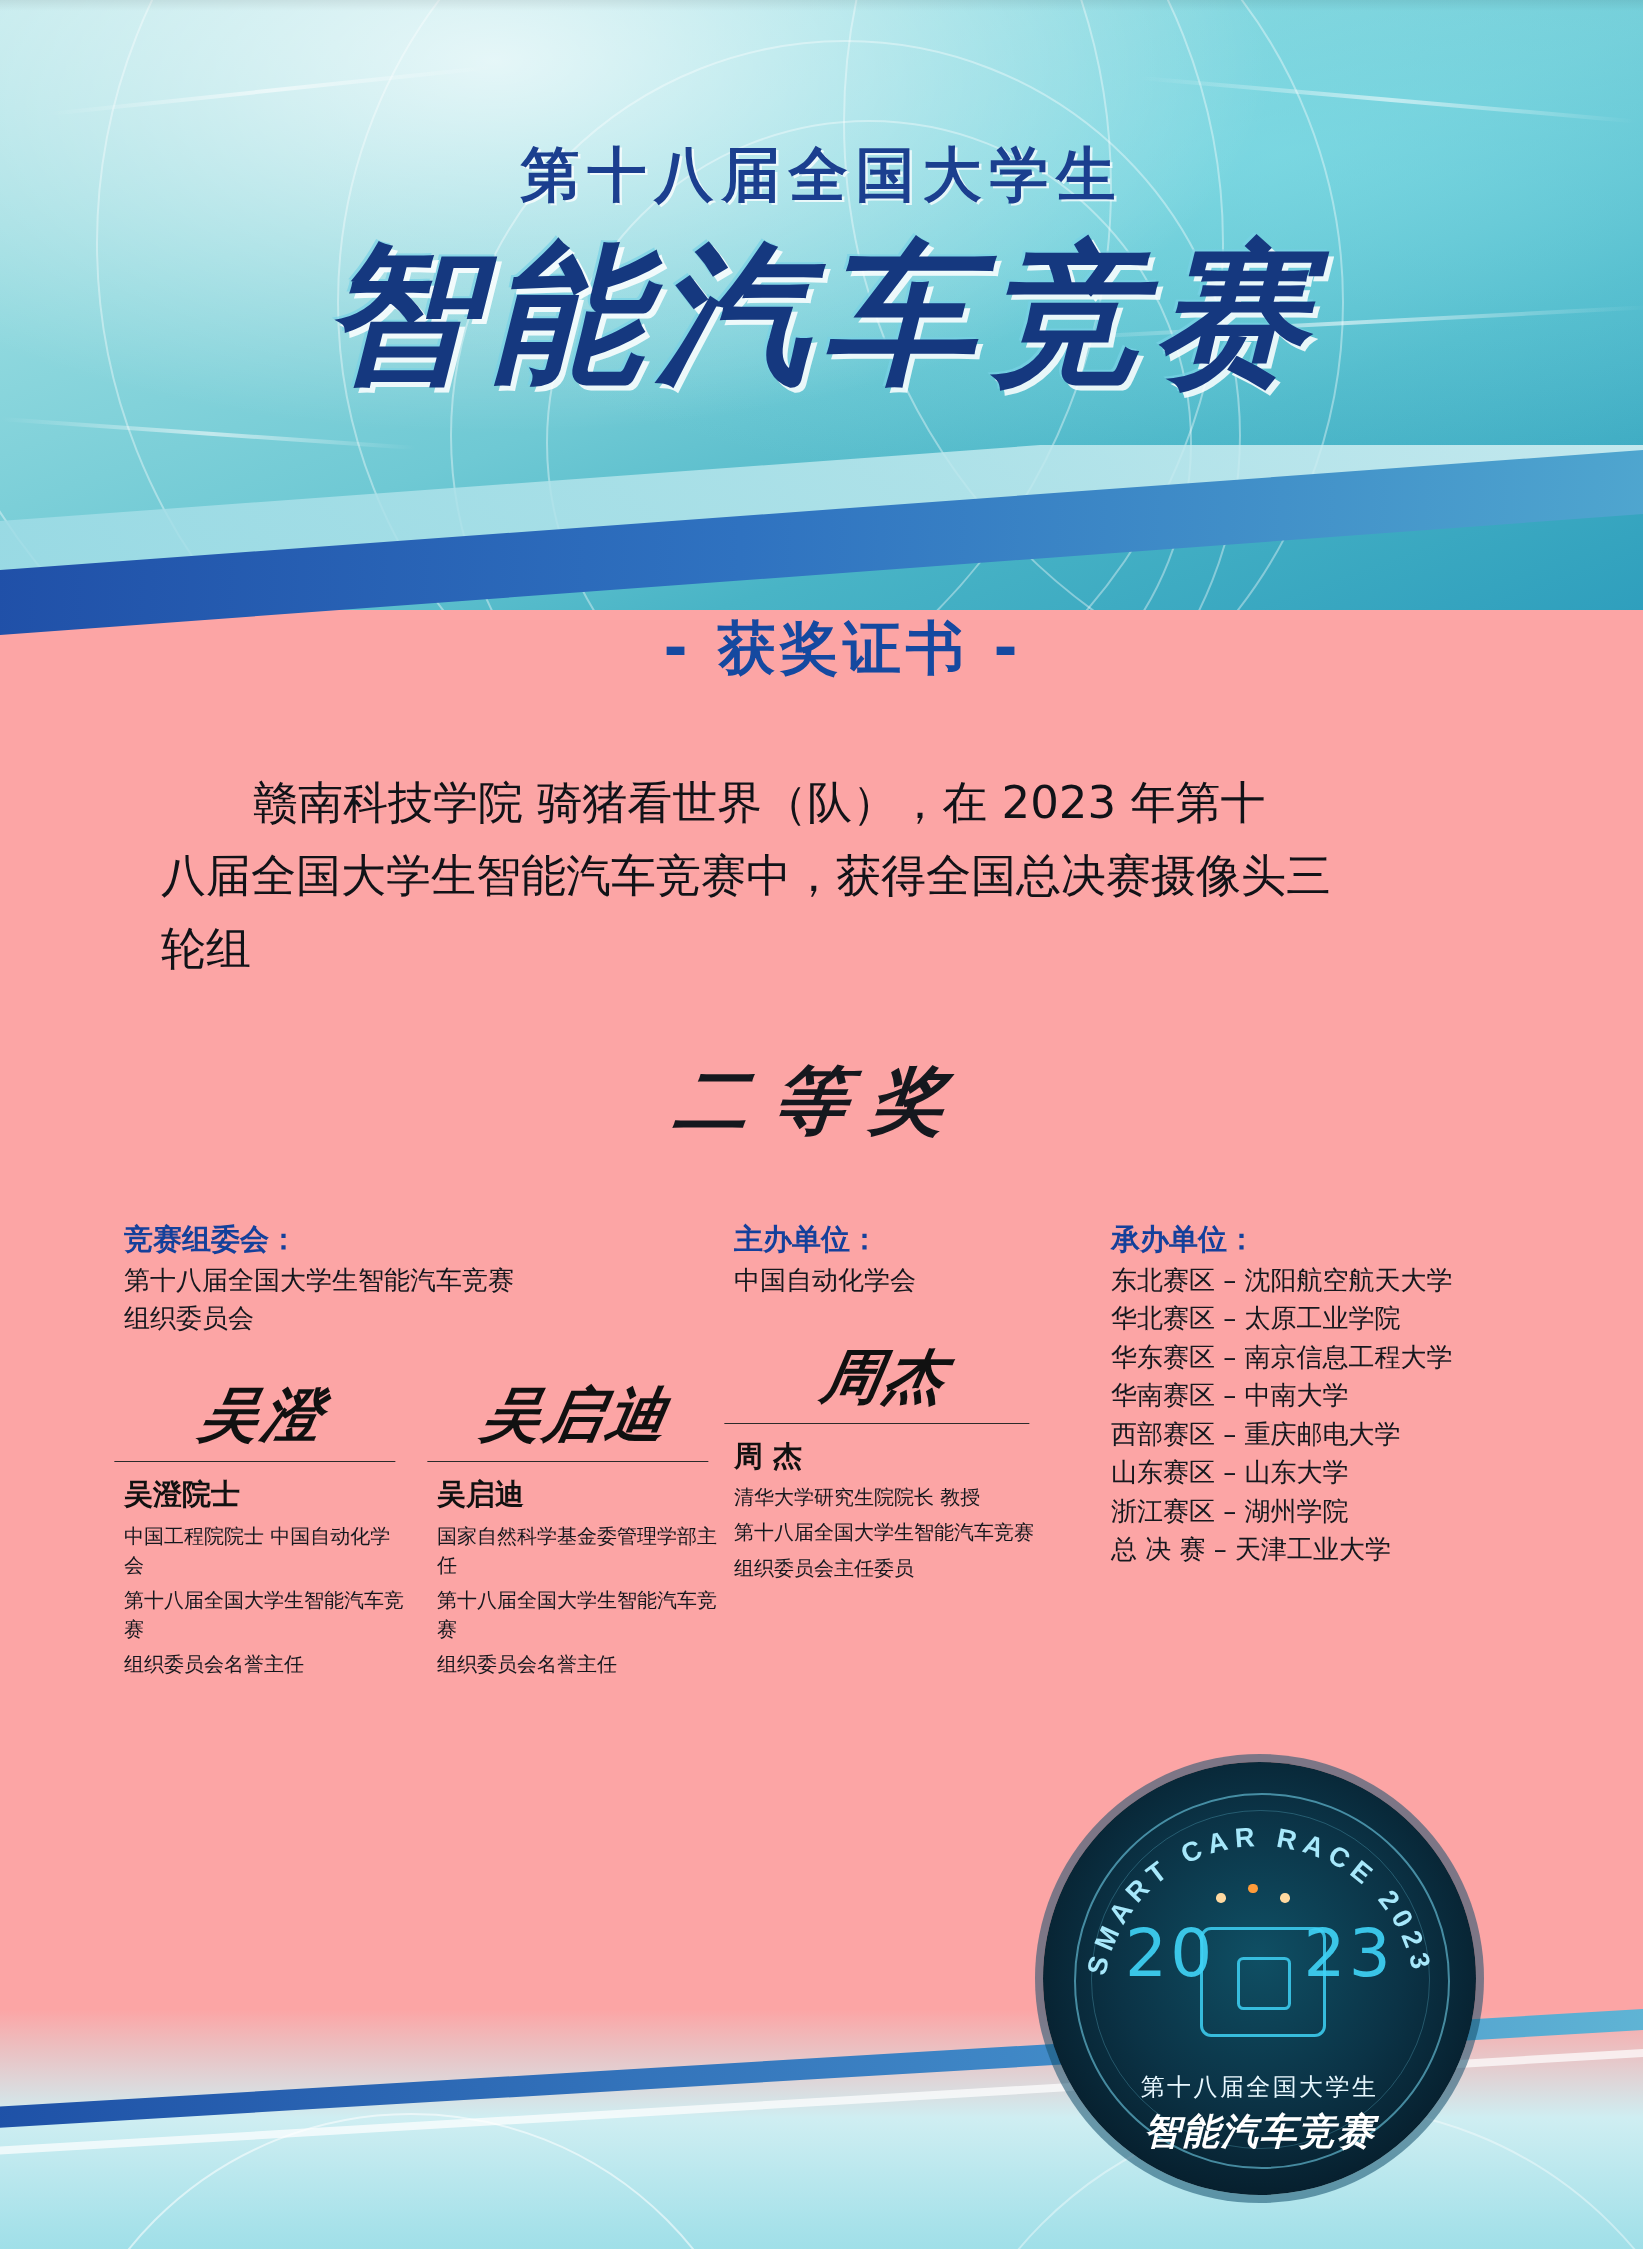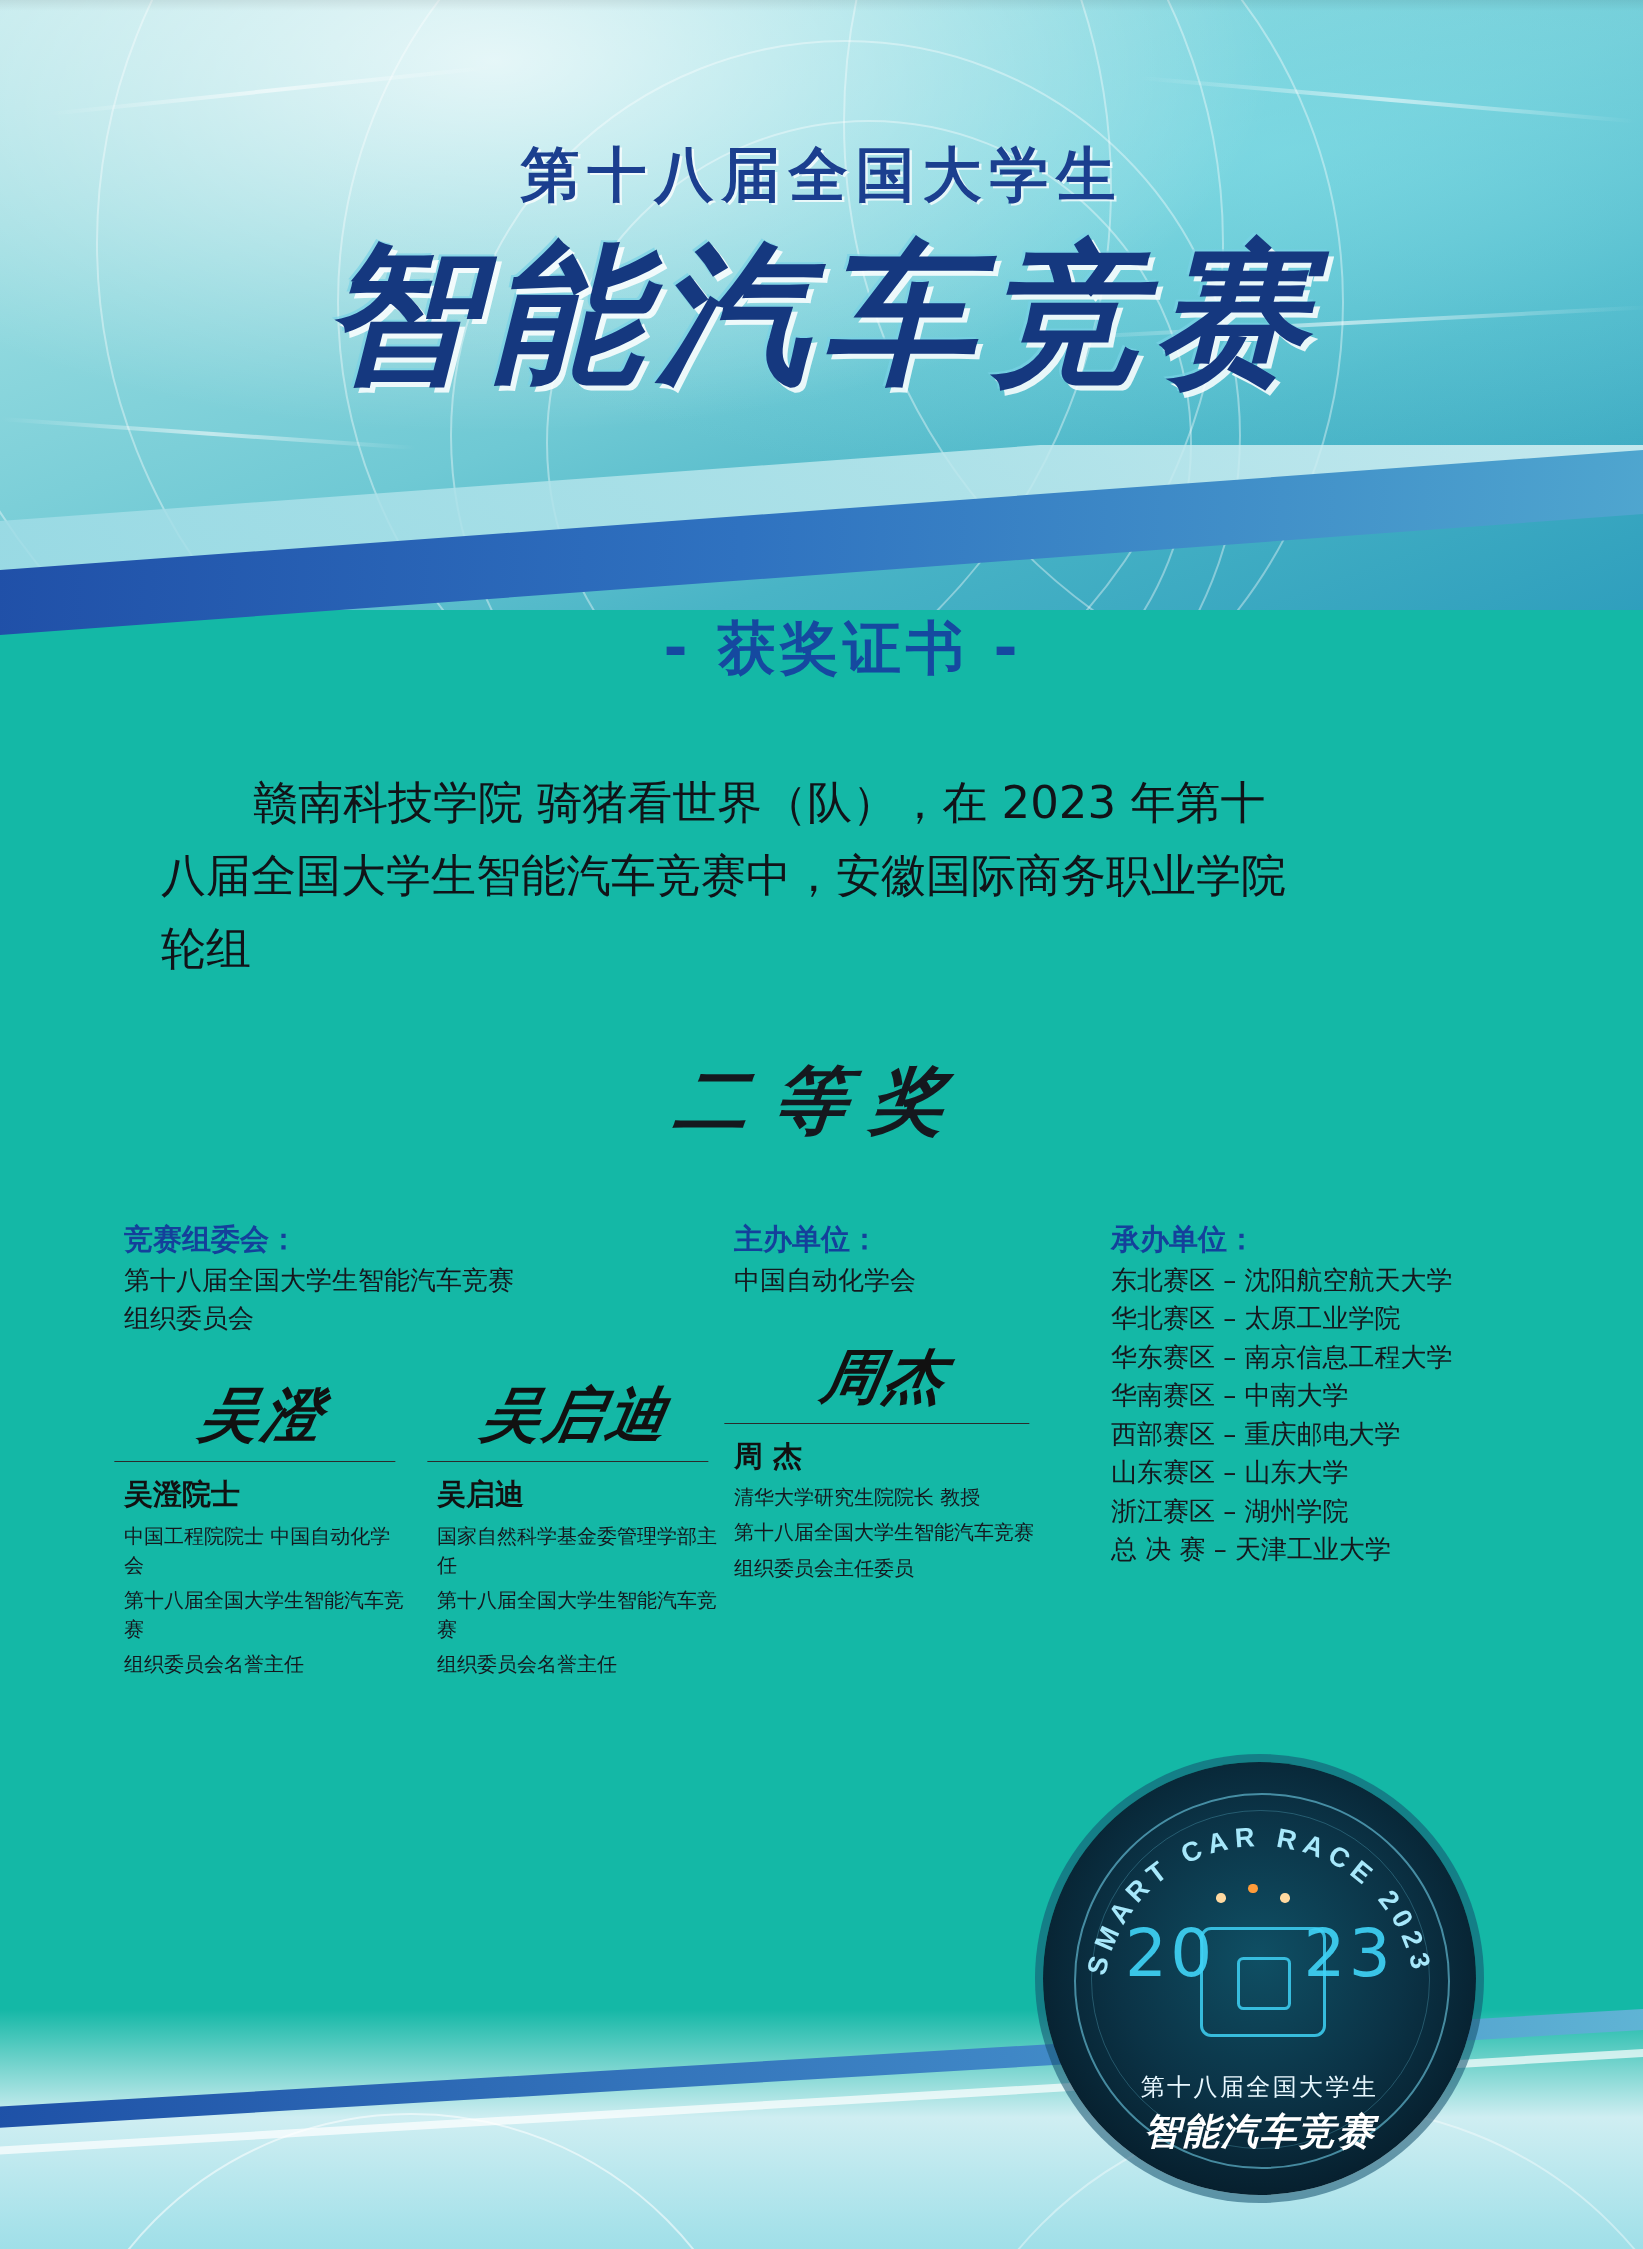--- a/index.html
+++ b/index.html
@@ -8,21 +8,21 @@
     background: #ffffff;
   }
   body {
     font-family: "Liberation Sans", sans-serif;
   }
   .certificate {
     position: relative;
     width: 1644px;
     height: 2250px;
     overflow: hidden;
-    background: #14b8a6;
+    background: #fca5a5;
   }
 
   
   .banner {
     position: absolute;
     left: 0; top: 0;
     width: 1644px;
     height: 610px;
     background:
       radial-gradient(ellipse at 30% 10%, rgba(255,255,255,0.75) 0%, rgba(255,255,255,0) 48%),
@@ -360,21 +360,21 @@
     <div class="banner-title-top">第十八届全国大学生</div>
     <div class="banner-title-main">智能汽车竞赛</div>
   </div>
   <div class="wedge-light"></div>
   <div class="wedge"></div>
 
   <div class="award-heading">- 获奖证书 -</div>
 
   <div class="body-text">
     <div><span class="indent"></span><span>赣南科技学院 骑猪看世界（队），在 2023 年第十</span></div>
-    <div>八届全国大学生智能汽车竞赛中，安徽国际商务职业学院</div>
+    <div>八届全国大学生智能汽车竞赛中，获得全国总决赛摄像头三</div>
     <div>轮组</div>
   </div>
 
   <div class="prize">二等奖</div>
 
   <div class="cols">
 
     <div class="col-a">
       <div class="col-title">竞赛组委会：</div>
       <div class="col-line">第十八届全国大学生智能汽车竞赛</div>

